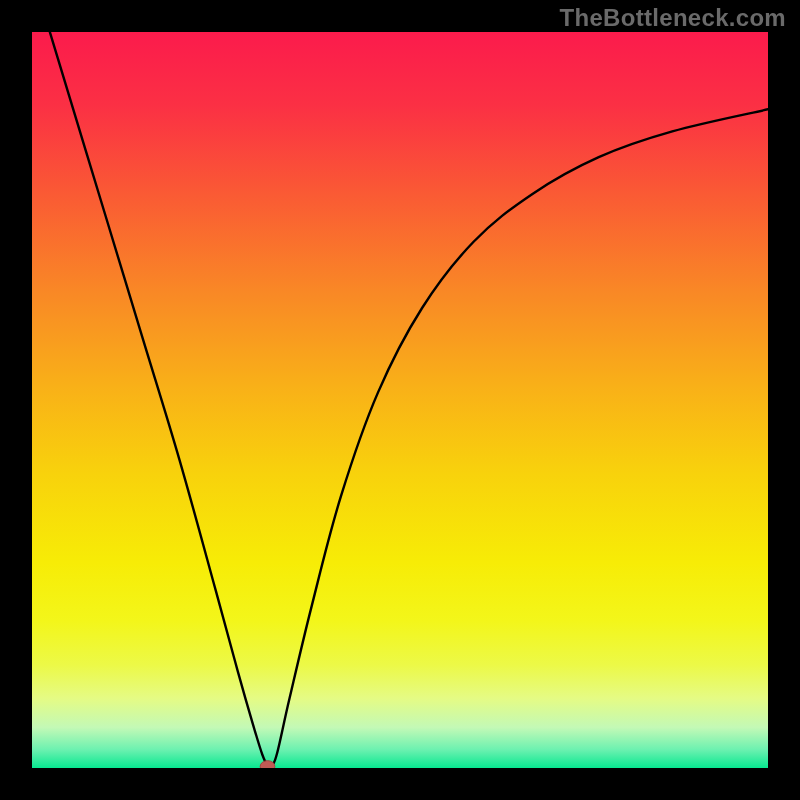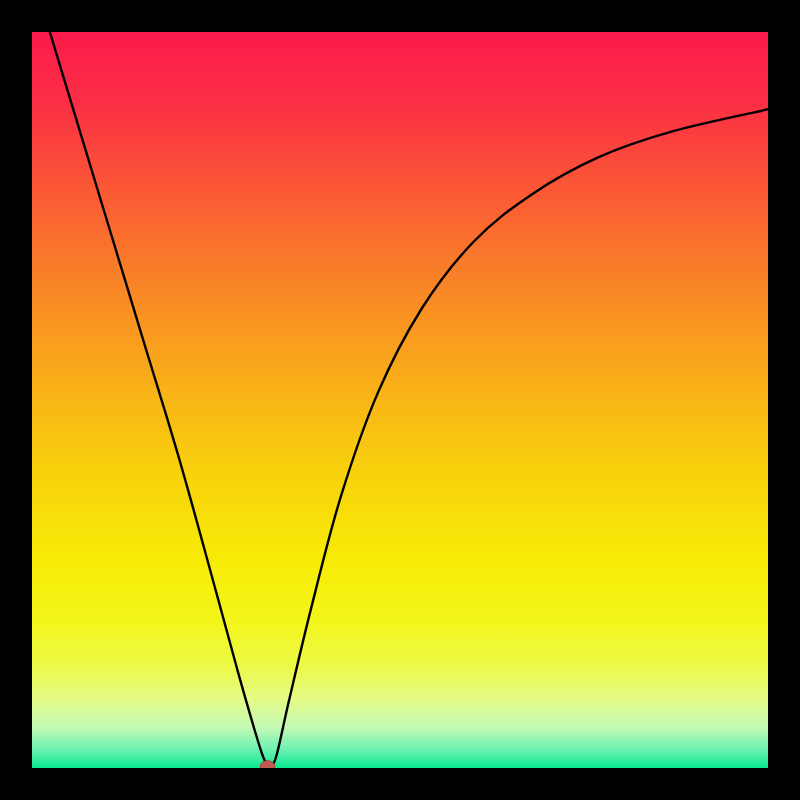--- a/index.html
+++ b/index.html
@@ -37,20 +37,21 @@
   }
   svg {
     display: block;
   }
 </style>
 </head>
 <body>
 
 <div class="frame">
 
+  <div class="watermark">TheBottleneck.com</div>
 
   <div class="plot-outer">
     <svg id="chart-svg" width="736" height="736" viewBox="0 0 736 736">
       <defs>
         <linearGradient id="bg-grad" x1="0" y1="0" x2="0" y2="1">
             <stop offset="0.00%" stop-color="#fb1b4c"></stop>
             <stop offset="10.00%" stop-color="#fb3044"></stop>
             <stop offset="22.00%" stop-color="#fa5a34"></stop>
             <stop offset="35.00%" stop-color="#f98726"></stop>
             <stop offset="48.00%" stop-color="#f9b018"></stop>

